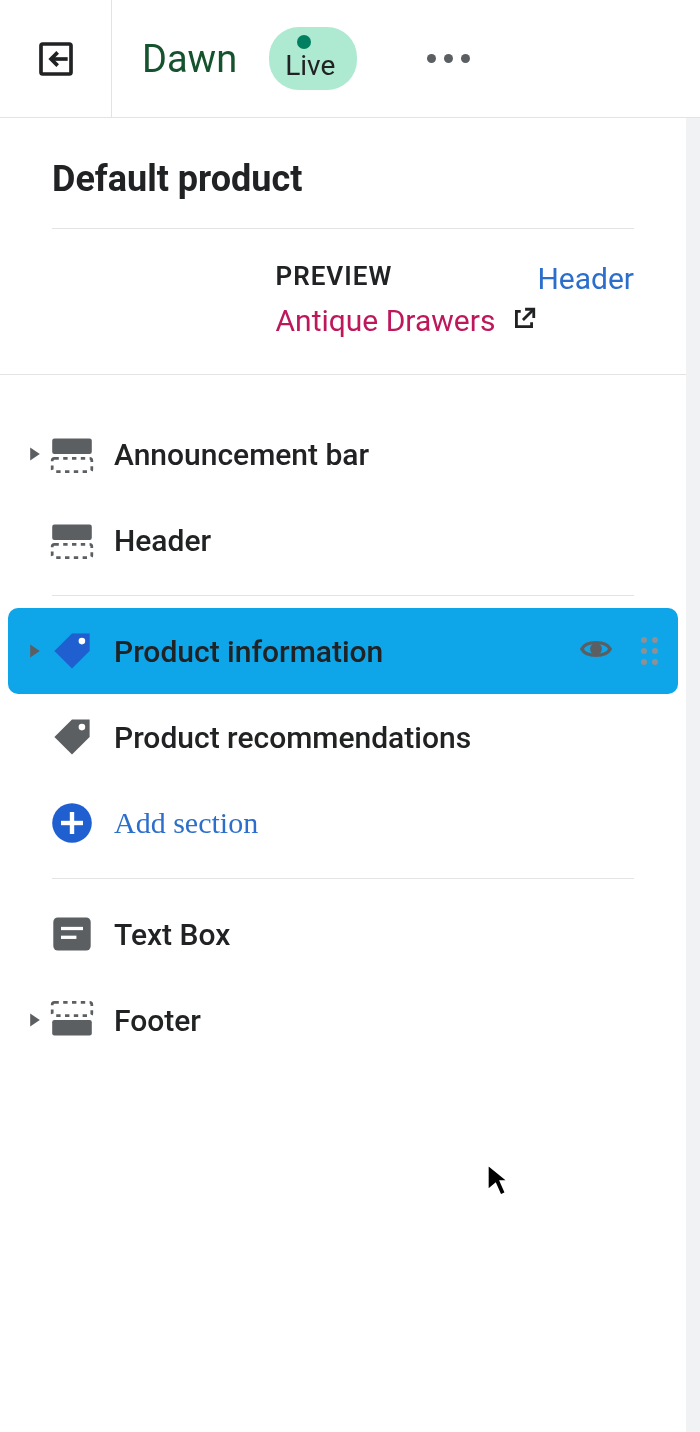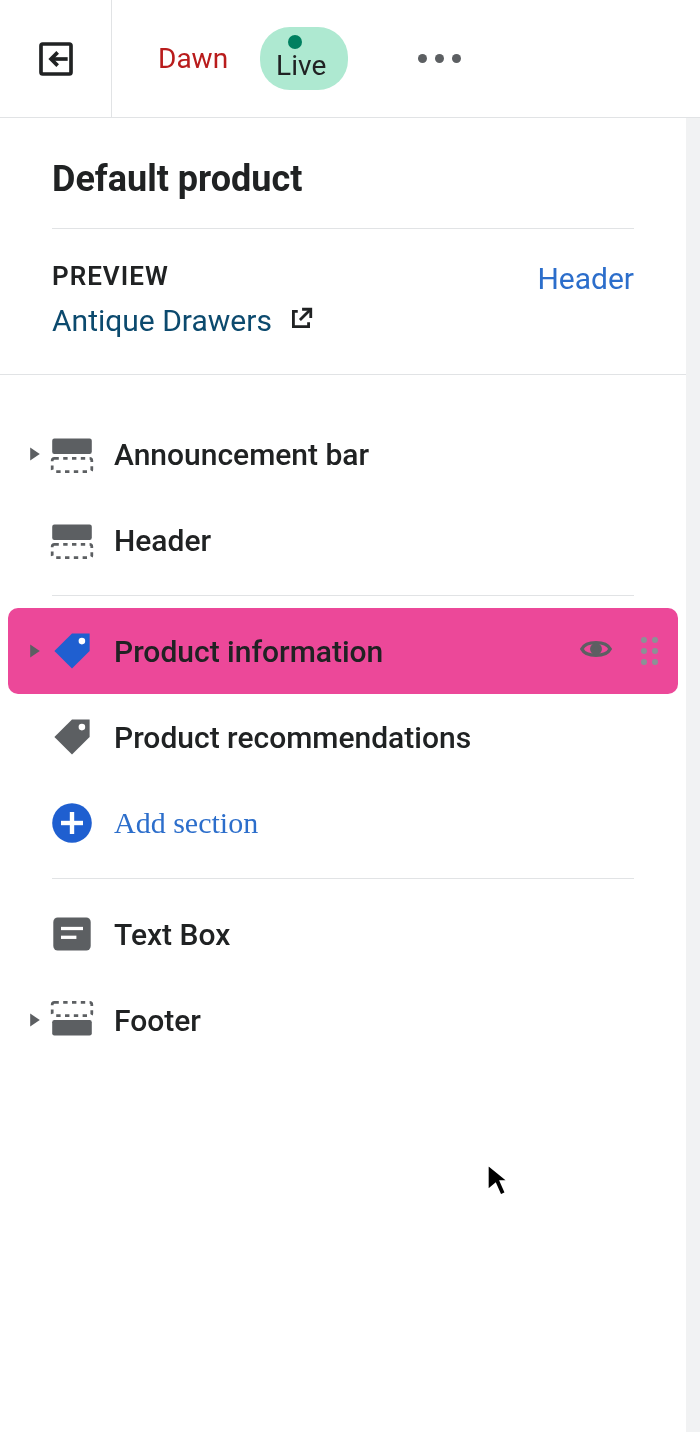--- a/index.html
+++ b/index.html
@@ -1,40 +1,40 @@
 <!DOCTYPE html>
 <html><head>
 <meta charset="utf-8">
 <style>
   * { box-sizing: border-box; margin: 0; padding: 0; }
   html, body { width: 700px; height: 1432px; font-family: -apple-system, BlinkMacSystemFont, "Segoe UI", Roboto, sans-serif; background: #fff; color: #202223; }
   .topbar { display: flex; align-items: center; height: 118px; border-bottom: 1px solid #e1e3e5; }
   .back-btn { width: 112px; height: 118px; display: flex; align-items: center; justify-content: center; border-right: 1px solid #e1e3e5; cursor: pointer; }
   .back-svg { width: 40px; height: 40px; }
-  .theme-name { margin-left: 46px; font-size: 28px; font-weight: 400; color: #b91c1c; }
+  .theme-name { margin-left: 30px; font-size: 38px; font-weight: 400; color: #14532d; }
   .live-badge { display: inline-flex; align-items: center; background: #aee9d1; border-radius: 30px; padding: 8px 22px 8px 16px; margin-left: 32px; flex-direction: column; }
   .live-dot { width: 14px; height: 14px; background: #008060; border-radius: 50%; margin-right: 12px; }
   .live-text { font-size: 28px; font-weight: 400; color: #202223; }
   .more-btn { margin-left: 60px; display: flex; gap: 8px; cursor: pointer; padding: 10px; }
   .more-dot { width: 9px; height: 9px; background: #5c5f62; border-radius: 50%; }
   .panel { border-right: 14px solid #f1f2f3; min-height: calc(1432px - 118px); }
   .title-block { padding: 40px 52px 28px 52px; }
   .page-title { font-size: 36px; font-weight: 700; color: #202223; }
   .divider-light { height: 1px; background: #e1e3e5; margin: 0 52px; }
-  .preview-block { padding: 32px 52px 36px 52px; display: flex; justify-content: space-between; }
+  .preview-block { padding: 32px 52px 36px 40px; display: flex; justify-content: flex-end; }
   .preview-left { display: flex; flex-direction: column; gap: 12px; }
   .preview-label { font-size: 26px; font-weight: 600; letter-spacing: 1px; color: #202223; }
   .preview-name-row { display: flex; align-items: center; gap: 16px; }
-  .preview-name { font-size: 30px; font-weight: 400; color: #0c4a6e; }
+  .preview-name { font-size: 30px; font-weight: 400; color: #be185d; }
   .open-icon svg { width: 26px; height: 26px; }
   .change-link { font-size: 30px; color: #2c6ecb; cursor: pointer; }
   .thin-sep { height: 1px; background: #e1e3e5; }
   .sections { padding-top: 36px; }
   .section-row { display: flex; align-items: center; height: 86px; padding-left: 20px; padding-right: 15px; cursor: pointer; position: relative; }
-  .section-row.selected { background: #ec4899; border-radius: 10px; margin: 0 8px; padding-left: 12px; padding-right: 20px; }
+  .section-row.selected { background: #0ea5e9; border-radius: 10px; margin: 0 8px; padding-left: 12px; padding-right: 20px; }
   .chev { width: 30px; display: flex; justify-content: center; }
   .chev svg { width: 16px; height: 16px; }
   .chev.hidden { visibility: hidden; }
   .sec-icon { width: 44px; height: 44px; display: flex; align-items: center; justify-content: center; margin-right: 20px; }
   .sec-label { font-size: 30px; font-weight: 500; color: #202223; flex: 1; }
   .add-label { font-size: 30px; font-weight: 500; color: #2c6ecb; font-family: Liberation Serif, serif; }
   .row-actions { display: flex; align-items: center; gap: 28px; }
   .eye-icon svg { width: 34px; height: 34px; }
   .drag-icon { display: grid; grid-template-columns: 6px 6px; grid-template-rows: 6px 6px 6px; gap: 5px; }
   .drag-icon span { width: 6px; height: 6px; background: #8c9196; border-radius: 50%; }

